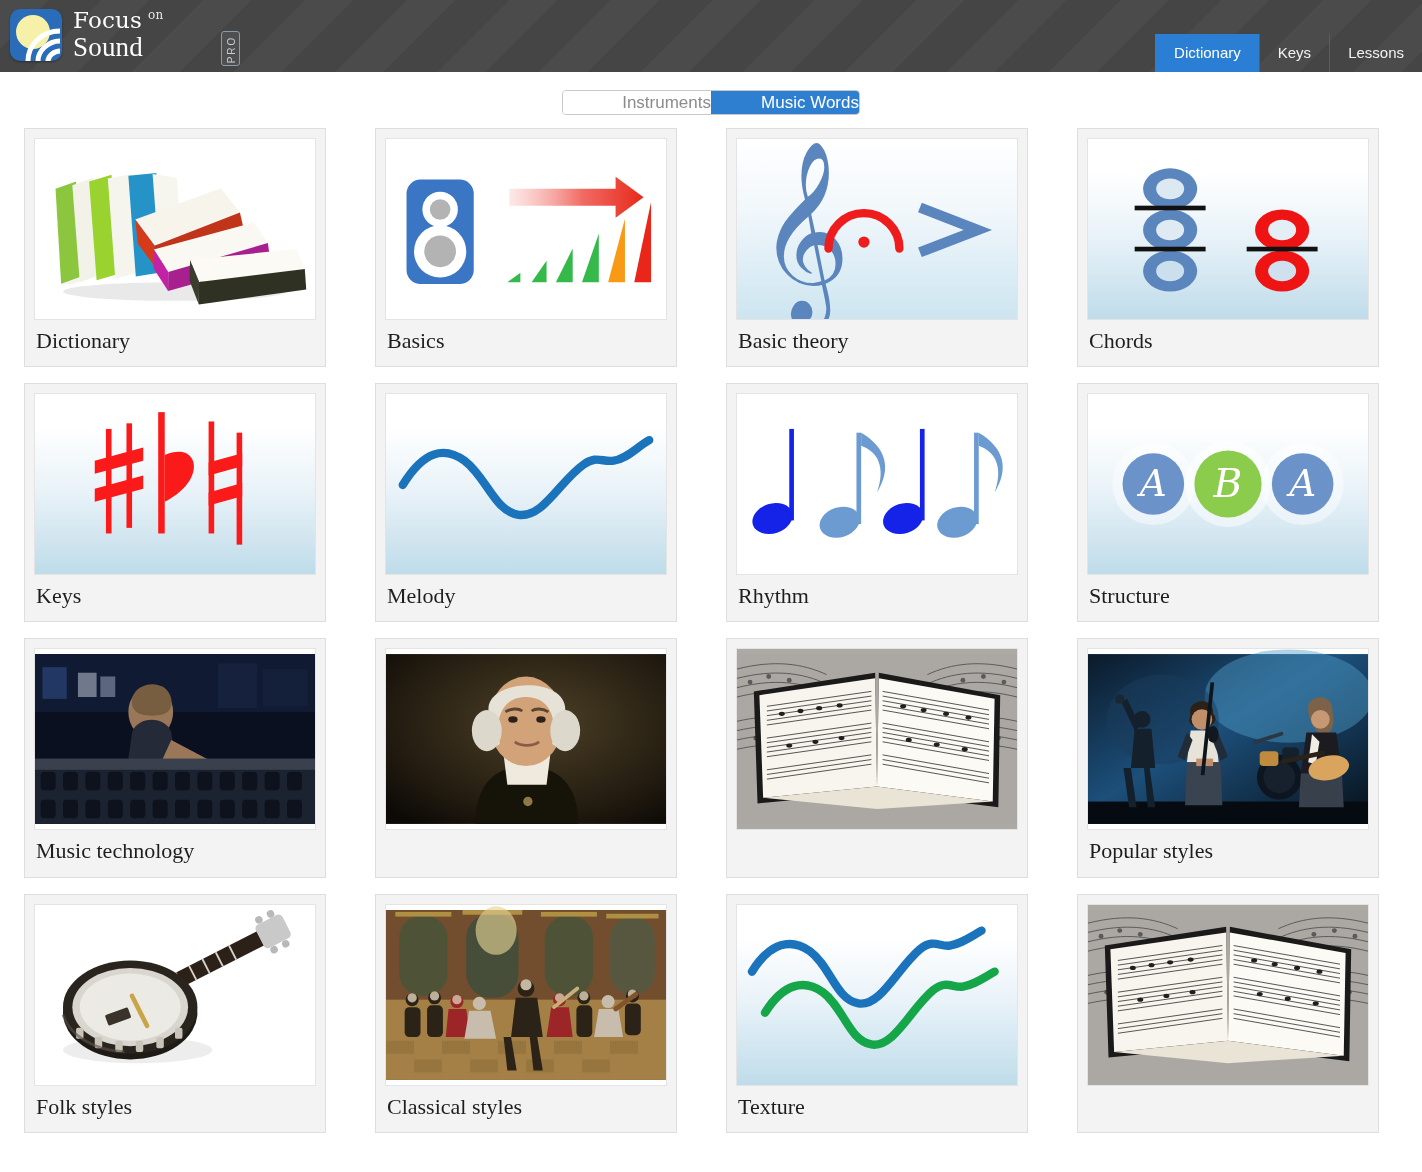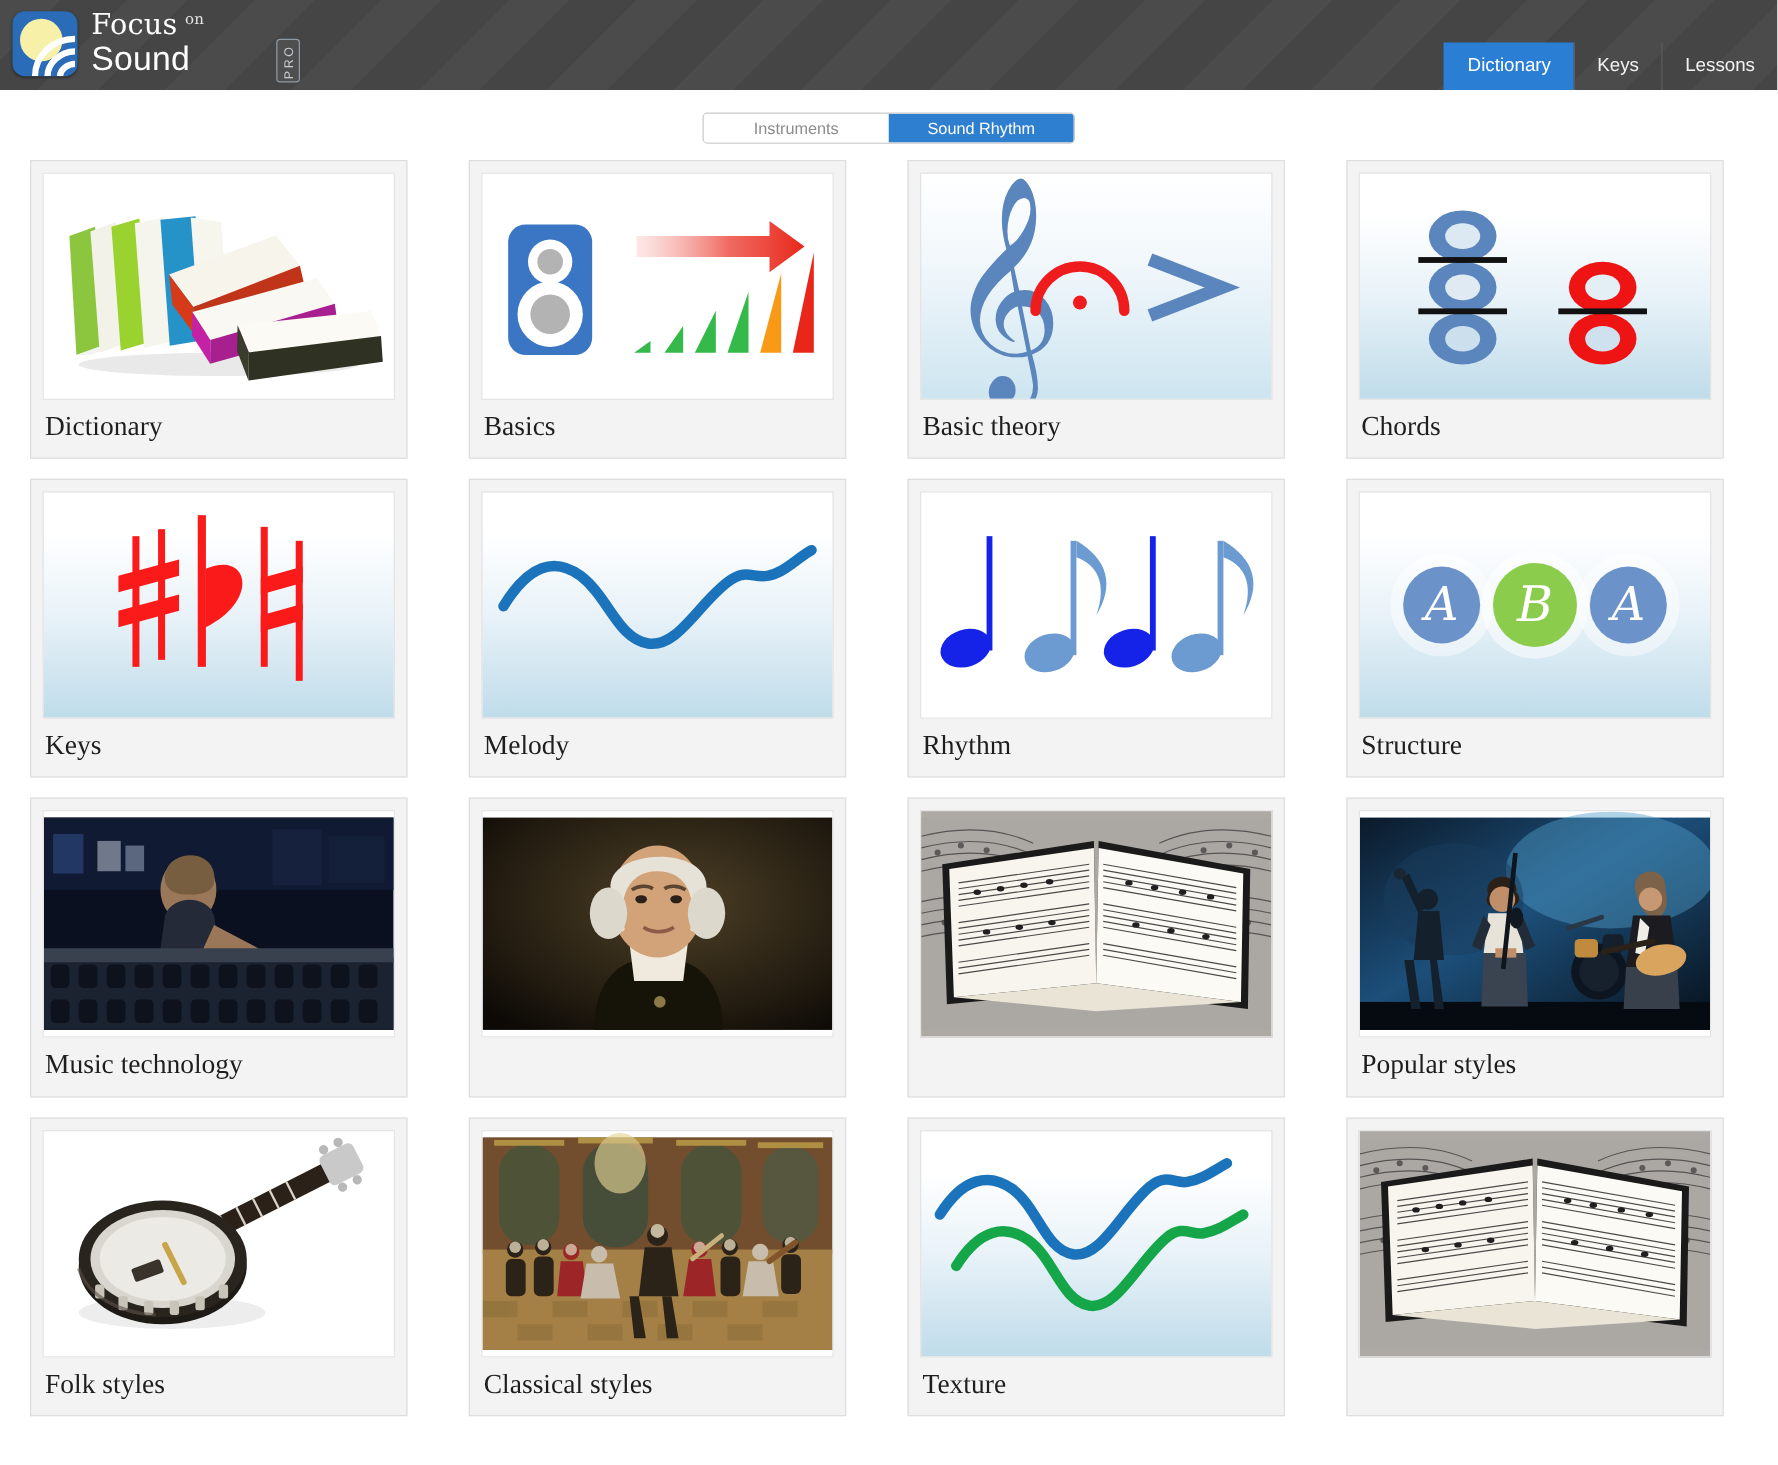--- a/index.html
+++ b/index.html
@@ -44,21 +44,21 @@
   }
   .brand-mark svg { position: absolute; left: 0; top: 0; }
   .brand-text { line-height: 1; position: relative; }
   .brand-text .l1 {
     font-family: "DejaVu Serif", serif;
     font-size: 23px; color: #fdfdfd; letter-spacing: .2px;
     display: flex; align-items: flex-start; gap: 6px;
   }
   .brand-text .l1 .on { font-size: 12px; color: #e6e6e6; }
   .brand-text .l2 {
-    font-family: Liberation Sans, sans-serif;
+    font-family: Liberation Serif, serif;
     font-size: 27px; color: #fdfdfd; margin-top: 2px;
     letter-spacing: .2px;
   }
   .pro-badge {
     position: absolute; left: 148px; top: 22px;
     width: 19px; height: 35px;
     border: 1px solid #8e9aa6;
     border-radius: 3px;
     background: rgba(255,255,255,0.06);
   }
@@ -95,22 +95,22 @@
   }
   .toggle {
     display: flex;
     border: 1px solid #c9c9c9;
     border-radius: 4px;
     overflow: hidden;
     background: #fff;
   }
   .toggle-btn {
     width: 148px; height: 23px; line-height: 23px;
-    text-align: center;
-    font-size: 13px;
+    text-align: right;
+    font-size: 17px;
     color: #8c8c8c;
     background: #fff;
     cursor: pointer;
     user-select: none;
   }
   .toggle-btn.active { background: #2f7fd1; color: #ffffff; }
 
   
   .grid {
     display: grid;
@@ -175,21 +175,21 @@
   <div class="nav">
     <div class="nav-tab active">Dictionary</div>
     <div class="nav-tab">Keys</div>
     <div class="nav-tab">Lessons</div>
   </div>
 </div>
 
 <div class="toggle-wrap">
   <div class="toggle">
     <div class="toggle-btn">Instruments</div>
-    <div class="toggle-btn active">Sound Rhythm</div>
+    <div class="toggle-btn active">Music Words</div>
   </div>
 </div>
 
 <div class="grid">
 
   <div class="card">
     <div class="thumb bg-white">
       <svg viewBox="0 0 300 182" preserveAspectRatio="xMidYMid meet">
         <ellipse cx="150" cy="158" rx="120" ry="10" fill="#e9e9e9"></ellipse>
         <g>

